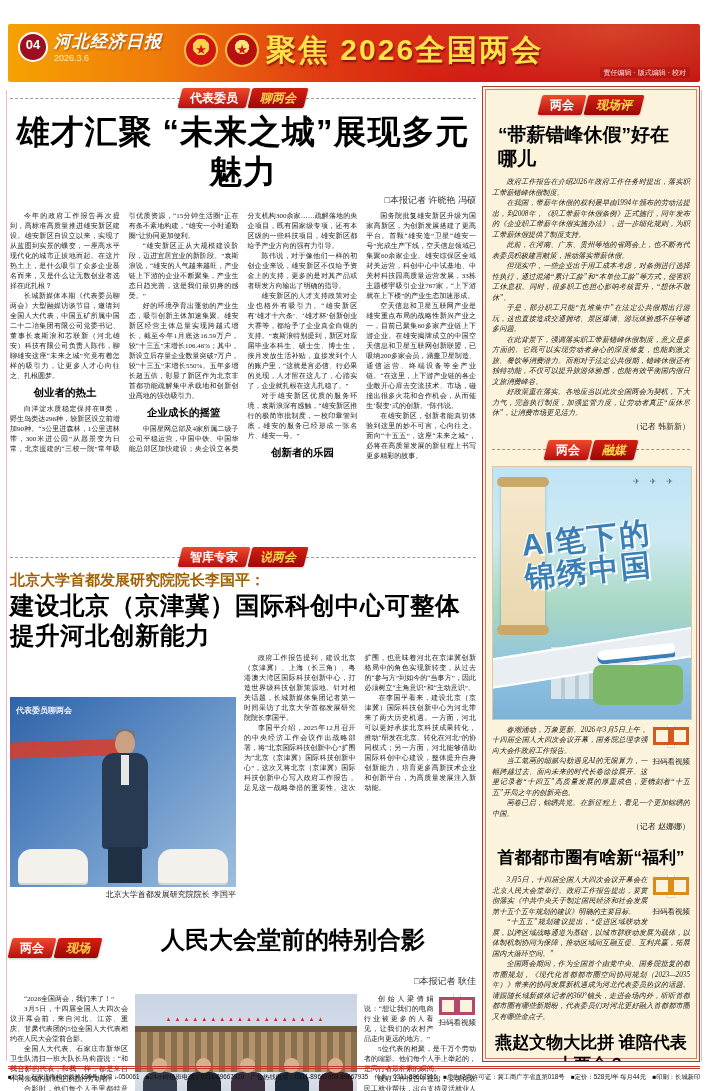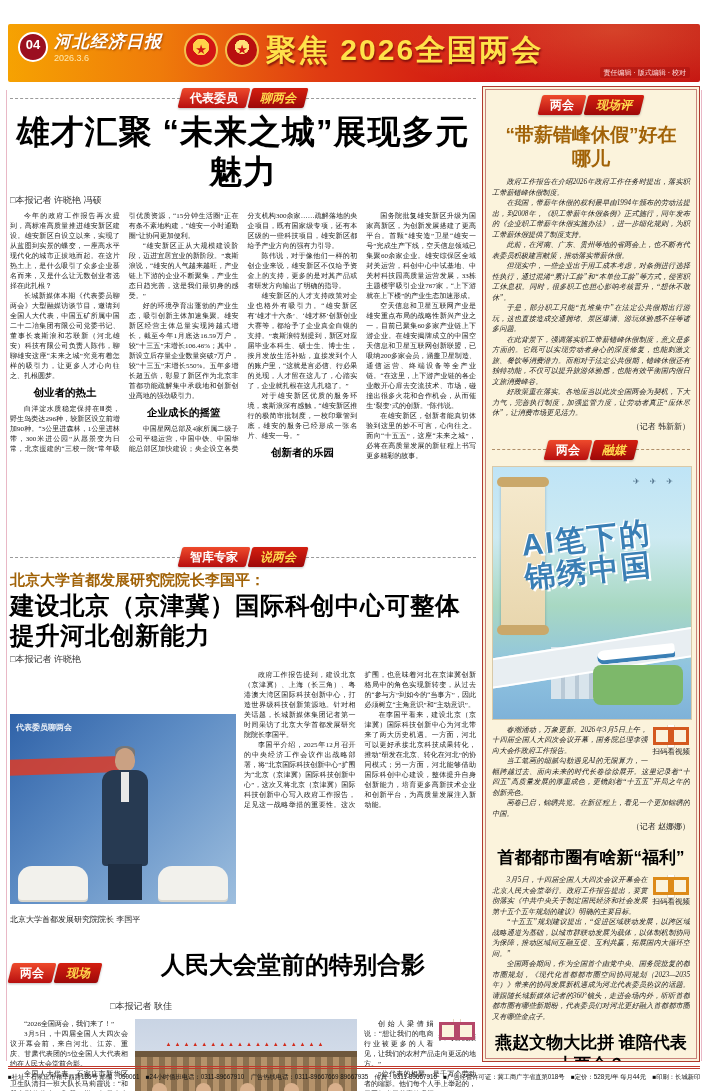--- a/index.html
+++ b/index.html
@@ -34,21 +34,21 @@
   .ribbon{display:inline-flex;filter:drop-shadow(0 1px 1px rgba(0,0,0,.25));}
   .ribbon .ra{background:linear-gradient(#ee4a2c,#b80f0f);color:#fff;font:bold 12px/16px "Liberation Sans",sans-serif;
      padding:2px 10px;transform:skew(-14deg);border-radius:2px;}
   .ribbon .rb{background:linear-gradient(#d41f10,#9d0808);color:#ffd94d;font:italic bold 12px/16px "Liberation Serif",serif;
      padding:2px 10px;transform:skew(-14deg);border-radius:2px;margin-left:2px;}
   .ribbon .ra span,.ribbon .rb span{display:inline-block;transform:skew(14deg);}
 
   
   .main-left{position:absolute;left:10px;top:86px;width:466px;}
   .headline-1{margin:4px 0 2px;text-align:center;font:900 33px/40px "Liberation Sans",sans-serif;letter-spacing:1px;color:#000;}
-  .byline{text-align:left;font:9px/13px "Liberation Sans",sans-serif;color:#333;margin-bottom:4px;}
+  .byline{text-align:right;font:9px/13px "Liberation Sans",sans-serif;color:#333;margin-bottom:4px;}
   .body-cols{column-count:4;column-gap:9px;column-rule:none;height:334px;overflow:hidden;
      font-size:7px;line-height:10px;text-align:justify;}
   .body-cols p,.cols2 p,.col-txt p{margin:0;text-indent:2em;}
   .body-cols h4{margin:5px 0;text-align:center;font:bold 10.5px/13px "Liberation Sans",sans-serif;break-inside:avoid;color:#000;}
 
   
   .kicker{font:bold 15px/20px "Liberation Sans",sans-serif;margin:3px 0 0;color:#a16207;}
   .headline-2{margin:1px 0 2px;font:900 24.5px/30px "Liberation Sans",sans-serif;letter-spacing:.5px;color:#000;}
   .think-row{display:flex;gap:8px;}
   .photo-lgp{position:relative;width:226px;height:190px;flex:0 0 auto;
@@ -57,21 +57,21 @@
   .photo-lgp .ov-band{position:absolute;left:-10px;top:44px;width:120px;height:16px;background:rgba(220,60,40,.85);
      color:#fff;font:bold 9px/16px "Liberation Sans",sans-serif;text-align:center;transform:rotate(-2deg);}
   .lgp-man{position:absolute;left:86px;top:34px;width:58px;height:150px;}
   .lgp-man .head{position:absolute;left:19px;top:0;width:20px;height:24px;border-radius:50% 50% 45% 45%;background:#caa183;}
   .lgp-man .hair{position:absolute;left:19px;top:-2px;width:20px;height:10px;border-radius:50% 50% 0 0;background:#777;}
   .lgp-man .body{position:absolute;left:6px;top:22px;width:46px;height:96px;border-radius:12px 12px 4px 4px;background:#273a52;}
   .lgp-man .shirt{position:absolute;left:25px;top:24px;width:8px;height:30px;background:#e8e8e8;}
   .lgp-man .legs{position:absolute;left:12px;top:116px;width:34px;height:36px;background:#1f2f44;}
   .chair{position:absolute;bottom:4px;width:70px;height:34px;background:#f2f1ec;border-radius:14px 14px 4px 4px;box-shadow:0 2px 0 #d8d5cc;}
   .chair.c1{left:8px}.chair.c2{right:8px}
-  .photo-caption{font:8px/12px "Liberation Sans",sans-serif;text-align:left;color:#222;margin-top:10px;}
+  .photo-caption{font:8px/12px "Liberation Sans",sans-serif;text-align:right;color:#222;margin-top:2px;}
   .cols2{flex:1;column-count:2;column-gap:9px;height:206px;overflow:hidden;font-size:7px;line-height:10px;text-align:justify;}
 
   
   .hall-head{display:flex;align-items:center;gap:10px;margin-top:4px;}
   .headline-3{flex:1;text-align:center;font:900 24px/30px "Liberation Sans",sans-serif;color:#000;}
   .hall-grid{display:flex;gap:7px;margin-top:2px;}
   .col-txt{font-size:7px;line-height:10px;text-align:justify;}
   .hall-left{width:118px;flex:0 0 auto;height:208px;overflow:hidden;}
   .hall-mid{width:222px;flex:0 0 auto;}
   .hall-right{flex:1;height:208px;overflow:hidden;position:relative;}
@@ -84,28 +84,28 @@
   .gh-person::before{content:"";position:absolute;left:9px;top:-14px;width:15px;height:15px;border-radius:50%;background:#d9b08c;}
   .gh-person::after{content:"";position:absolute;left:7px;top:26px;width:20px;height:14px;background:#fff;border:1px solid #c33;}
 
   
   .qr{width:54px;height:54px;border:3px solid #fff;outline:1px solid #e5d9c2;position:relative;
       background:repeating-linear-gradient(0deg,var(--qc,#d4591f) 0 3px,transparent 3px 6px),
                  repeating-linear-gradient(90deg,var(--qc,#d4591f) 0 3px,#fbf3dc 3px 6px);}
   .qr::before,.qr::after{content:"";position:absolute;width:12px;height:12px;border:3px solid var(--qc,#d4591f);background:#fbf3dc;top:0;}
   .qr::before{left:0}.qr::after{right:0}
   .qr-wrap{float:right;margin:2px 0 2px 5px;text-align:center;}
-  .qr-label{font:7.5px/10px "Liberation Sans",sans-serif;color:#222;margin-top:2px;}
+  .qr-label{font:7.5px/10px "Liberation Sans",sans-serif;color:#222;margin-top:12px;}
 
   
   .sidebar{position:absolute;left:482px;top:86px;width:218px;height:976px;
      background:#fbf3dc;border:1px solid #b03a2e;box-shadow:inset 0 0 0 2px #fbf3dc, inset 0 0 0 3px #c8827a;
      padding:8px 9px;box-sizing:border-box;overflow:hidden;}
   .sb-center{text-align:center;}
-  .headline-sb{margin:8px 6px 6px;text-align:center;font:900 19px/24px "Liberation Sans",sans-serif;color:#a16207;}
+  .headline-sb{margin:8px 6px 6px;text-align:left;font:900 19px/24px "Liberation Sans",sans-serif;color:#000000;}
   .headline-sb2{margin:10px 0 6px;text-align:center;font:900 17px/22px "Liberation Sans",sans-serif;color:#000;}
   .sb-paras{font-style:italic;font-size:7.2px;line-height:10.5px;text-align:justify;color:#222;}
   .sb-paras p{margin:0;text-indent:2em;}
   .sb-credit{text-align:right;font:8px/12px "Liberation Sans",sans-serif;color:#222;margin:2px 0 4px;}
   .sb-divider{display:flex;align-items:center;margin:7px 0 6px;}
   .sb-divider::before,.sb-divider::after{content:"";flex:1;border-top:1px dashed #b08f6a;}
 
   .ai-img{position:relative;width:198px;height:252px;margin:0 auto;overflow:hidden;border:1px solid #d9c9a8;
      background:linear-gradient(180deg,#bfe4f6 0%,#cdeaf2 28%,#a8d8c2 55%,#8fc3e0 80%,#7fb2d8 100%);}
   .ai-jets{position:absolute;right:14px;top:10px;color:#4a6b84;font-size:8px;letter-spacing:4px;}
@@ -182,21 +182,20 @@
       </div>
 
     <div class="rule-badge">
       <span class="ribbon">
         <span class="ra"><span>智库专家</span></span>
         <span class="rb"><span>说两会</span></span>
       </span>
     </div>
     <div class="kicker">北京大学首都发展研究院院长李国平：</div>
     <h2 class="headline-2">建设北京（京津冀）国际科创中心可整体提升河北创新能力</h2>
-    <div class="byline">□本报记者 许晓艳</div>
     <div class="think-row">
       <div>
         <div class="photo-lgp">
           <div class="ov-txt">代表委员聊两会</div>
           <div class="ov-band"></div>
           <div class="lgp-man">
             <div class="hair"></div>
               <div class="head"></div>
               <div class="body"></div>
               <div class="shirt"></div>

